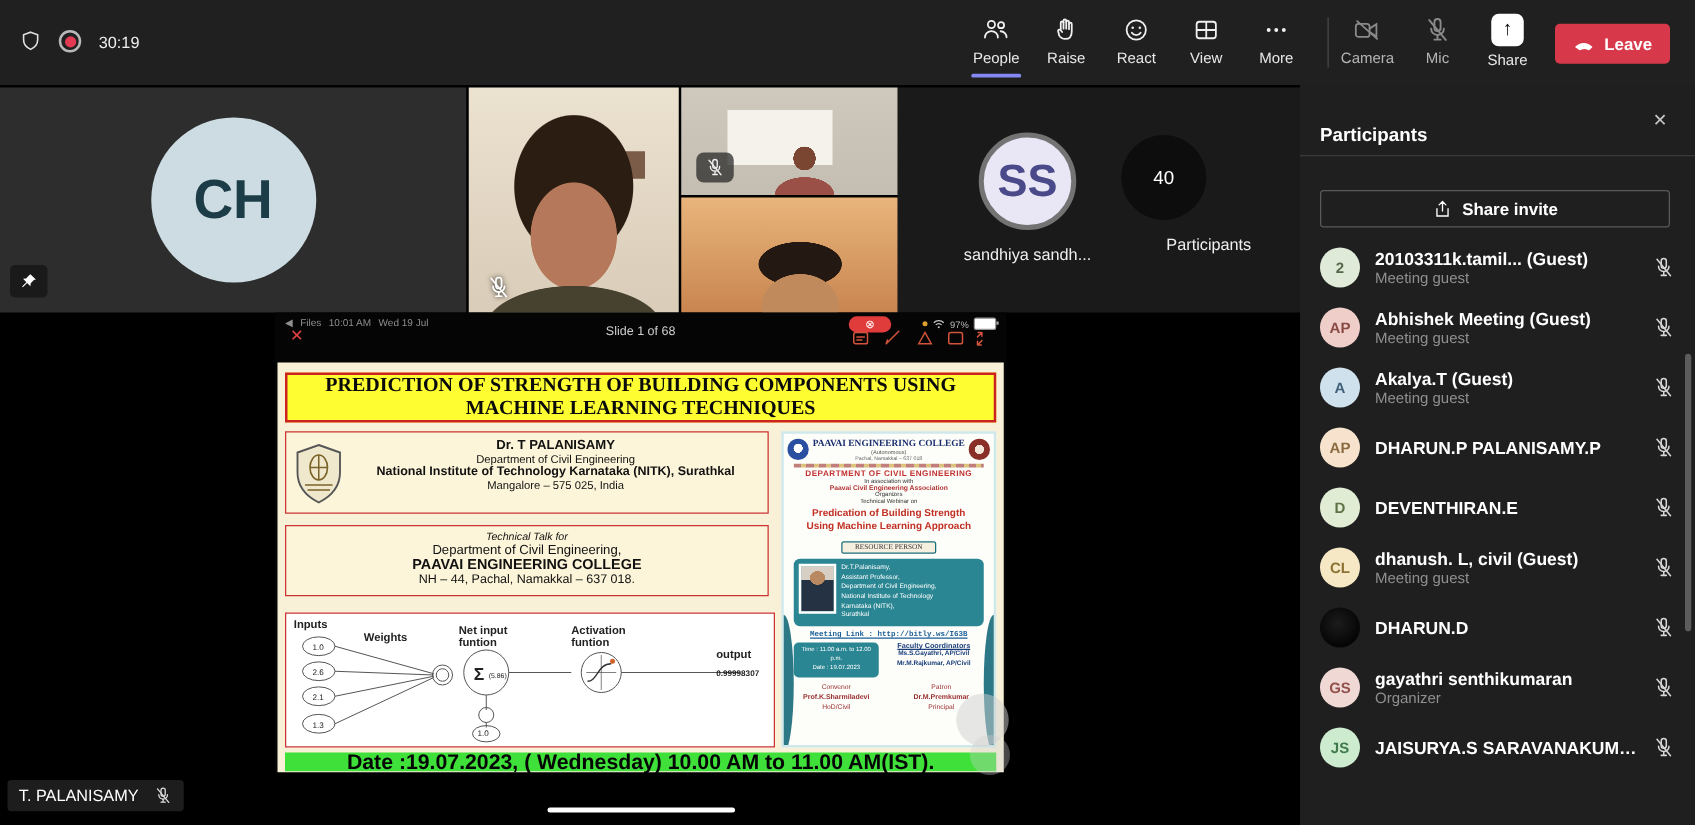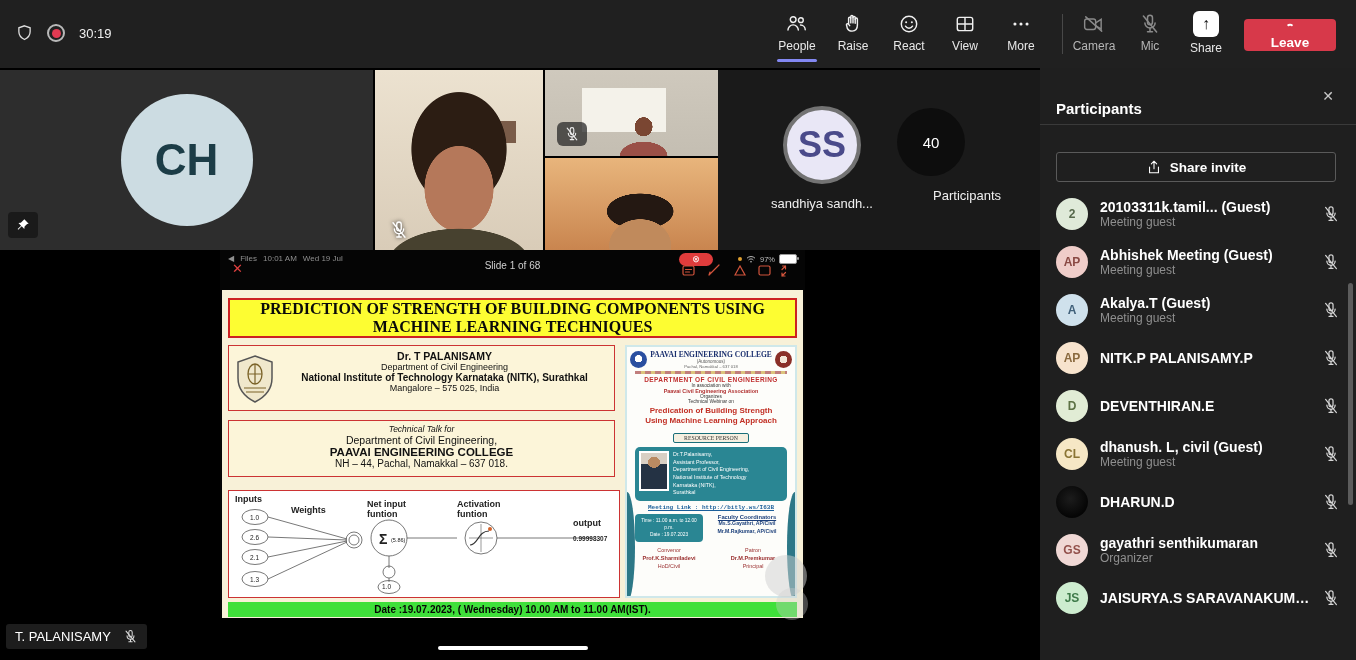--- a/index.html
+++ b/index.html
@@ -16,21 +16,21 @@
   .navbtn{width:50px;height:54px;display:flex;flex-direction:column;align-items:center;justify-content:center;gap:4px;
           background:none;border:none;color:#e8e8e8;cursor:pointer;position:relative;}
   .navbtn .lbl{font-size:12px;color:#e8e8e8;}
   .navbtn.active::after{content:"";position:absolute;left:5px;right:5px;bottom:-2px;height:3px;border-radius:2px;background:#8388f2;}
   .tb-divider{position:absolute;left:1062px;top:14px;width:1px;height:40px;background:#484848;}
   .devgroup{position:absolute;left:1069px;top:6px;display:flex;gap:6px;}
   .devbtn .lbl{color:#b5b5b5;}
   .share-box{width:26px;height:26px;background:#fff;border-radius:6px;display:flex;align-items:center;justify-content:center;
              color:#111;font-size:16px;font-weight:bold;line-height:1;}
   .leave-btn{position:absolute;left:1244px;top:19px;width:92px;height:32px;background:#d7394a;border:none;border-radius:4px;
-             color:#fff;font-size:13.5px;font-weight:700;display:flex;align-items:center;justify-content:center;gap:7px;cursor:pointer;flex-direction:column;}
+             color:#fff;font-size:13.5px;font-weight:700;display:flex;align-items:center;justify-content:center;gap:7px;cursor:pointer;}
 
   
   .stage{position:absolute;left:0;top:68px;width:1040px;height:592px;background:#000;padding-left:40px;}
   .strip-right{position:absolute;left:718px;top:2px;width:322px;height:180px;background:#1a1a1a;}
   .tile{position:absolute;overflow:hidden;}
   .tile-ch{left:0;top:2px;width:373px;height:180px;background:#2d2d2d;}
   .ch-circle{position:absolute;left:50%;top:50%;transform:translate(-50%,-50%);width:132px;height:132px;border-radius:50%;
              background:#ccdce2;color:#1c3d47;font-size:44px;font-weight:600;display:flex;align-items:center;justify-content:center;}
   .pin-btn{position:absolute;left:8px;top:142px;width:30px;height:26px;background:#1a1a1a;border-radius:4px;border:none;
            display:flex;align-items:center;justify-content:center;cursor:pointer;}
@@ -90,21 +90,21 @@
   .sp-dept{font-size:9px;}
   .sp-inst{font-size:10px;font-weight:bold;}
   .sp-city{font-size:9px;}
   .sl-talk{left:6px;top:130px;width:387px;height:57px;text-align:center;padding-top:3px;}
   .tk-for{font-size:8.5px;font-style:italic;}
   .tk-dept{font-size:10.5px;}
   .tk-college{font-size:11.5px;font-weight:bold;}
   .tk-addr{font-size:10px;}
   .sl-diagram{left:6px;top:200px;width:392px;height:108px;background:#fff;}
   .sl-green{position:absolute;left:6px;top:312px;width:569px;height:15px;background:#3fe03a;
-            display:flex;align-items:center;justify-content:center;font-size:10px;font-weight:bold;color:#050505;}
+            display:flex;align-items:center;justify-content:center;font-size:17px;font-weight:bold;color:#050505;}
 
   
   .poster{position:absolute;left:403px;top:55px;width:172px;height:253px;background:#fdfdfa;border:2px solid #cfe8ea;
           box-sizing:border-box;overflow:hidden;text-align:center;color:#222;}
   .po-head{position:relative;padding:3px 20px 0;}
   .po-logo{position:absolute;top:4px;width:17px;height:17px;border-radius:50%;}
   .po-logo.l{left:3px;background:radial-gradient(circle at 50% 45%,#fff 28%,#2a4fa0 30% 100%);}
   .po-logo.r{right:3px;background:radial-gradient(circle at 50% 50%,#f3e6d8 30%,#8a2f28 32% 100%);}
   .po-college{font-family:"Liberation Serif",serif;font-weight:bold;font-size:7.5px;color:#1a2f6e;}
   .po-auto{font-size:4.5px;color:#555;}
@@ -528,21 +528,21 @@
     <svg class="mic" width="18" height="18" viewBox="0 0 16 16" fill="none" stroke="currentColor" stroke-width="1.1" stroke-linecap="round">
             <rect x="6.2" y="1.6" width="3.6" height="7" rx="1.8"></rect>
             <path d="M4.3 7.2a3.7 3.7 0 0 0 7.4 0"></path>
             <path d="M8 11v2.2M6.2 13.6h3.6"></path>
             <path d="M3.2 2.2l9.6 11.6"></path>
           </svg>
   </div>
         <div class="p-row">
     <div class="p-avatar" style="background: rgb(247, 227, 205); color: rgb(138, 106, 63);">AP</div>
     <div class="p-meta">
-      <div class="p-name">NITK.P PALANISAMY.P</div>
+      <div class="p-name">DHARUN.P PALANISAMY.P</div>
 
     </div>
     <svg class="mic" width="18" height="18" viewBox="0 0 16 16" fill="none" stroke="currentColor" stroke-width="1.1" stroke-linecap="round">
             <rect x="6.2" y="1.6" width="3.6" height="7" rx="1.8"></rect>
             <path d="M4.3 7.2a3.7 3.7 0 0 0 7.4 0"></path>
             <path d="M8 11v2.2M6.2 13.6h3.6"></path>
             <path d="M3.2 2.2l9.6 11.6"></path>
           </svg>
   </div>
         <div class="p-row">

